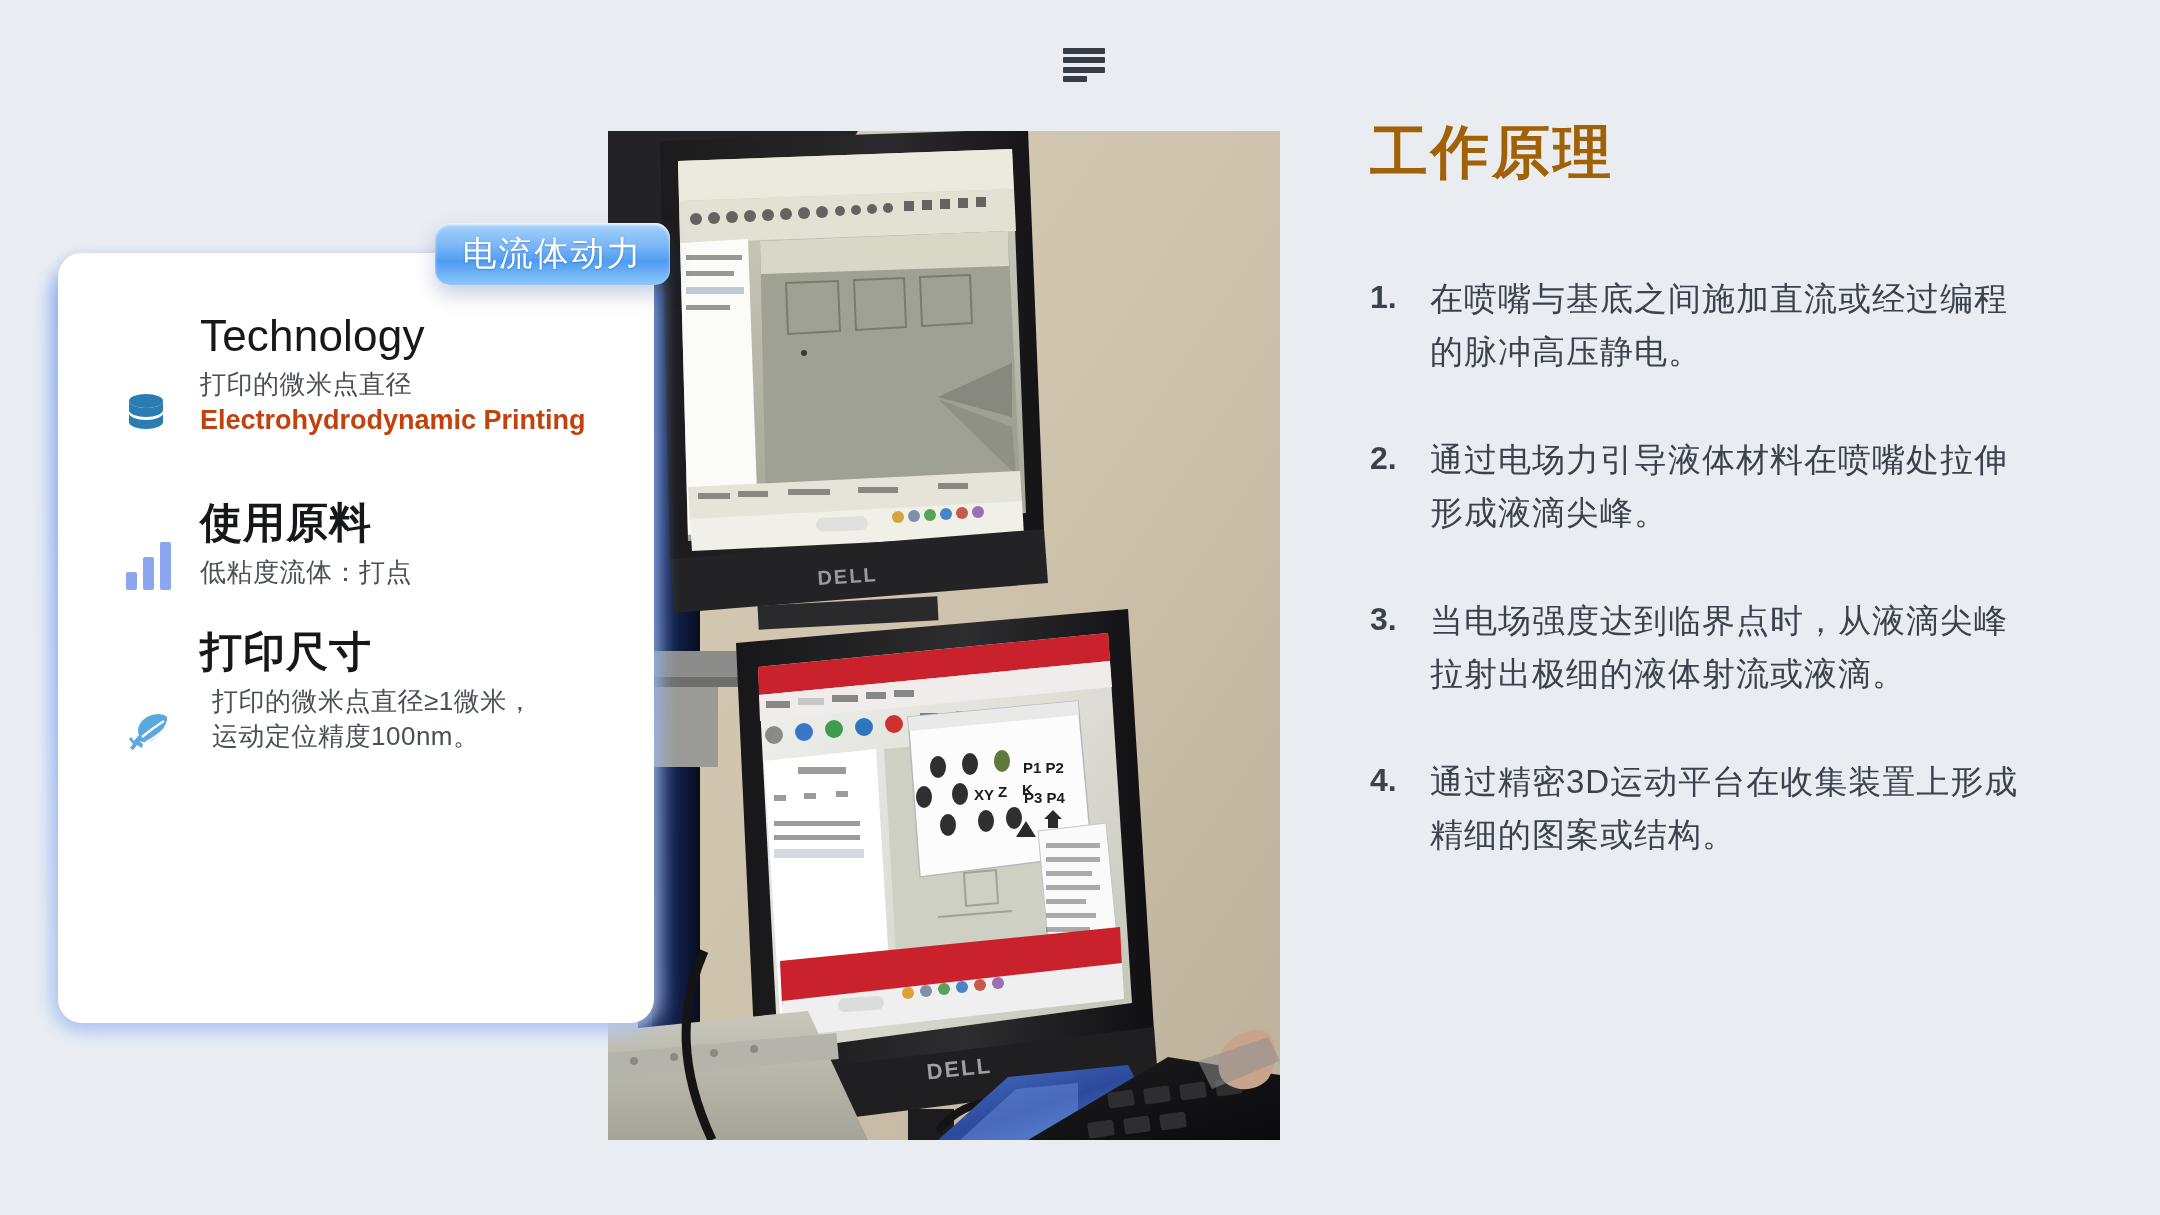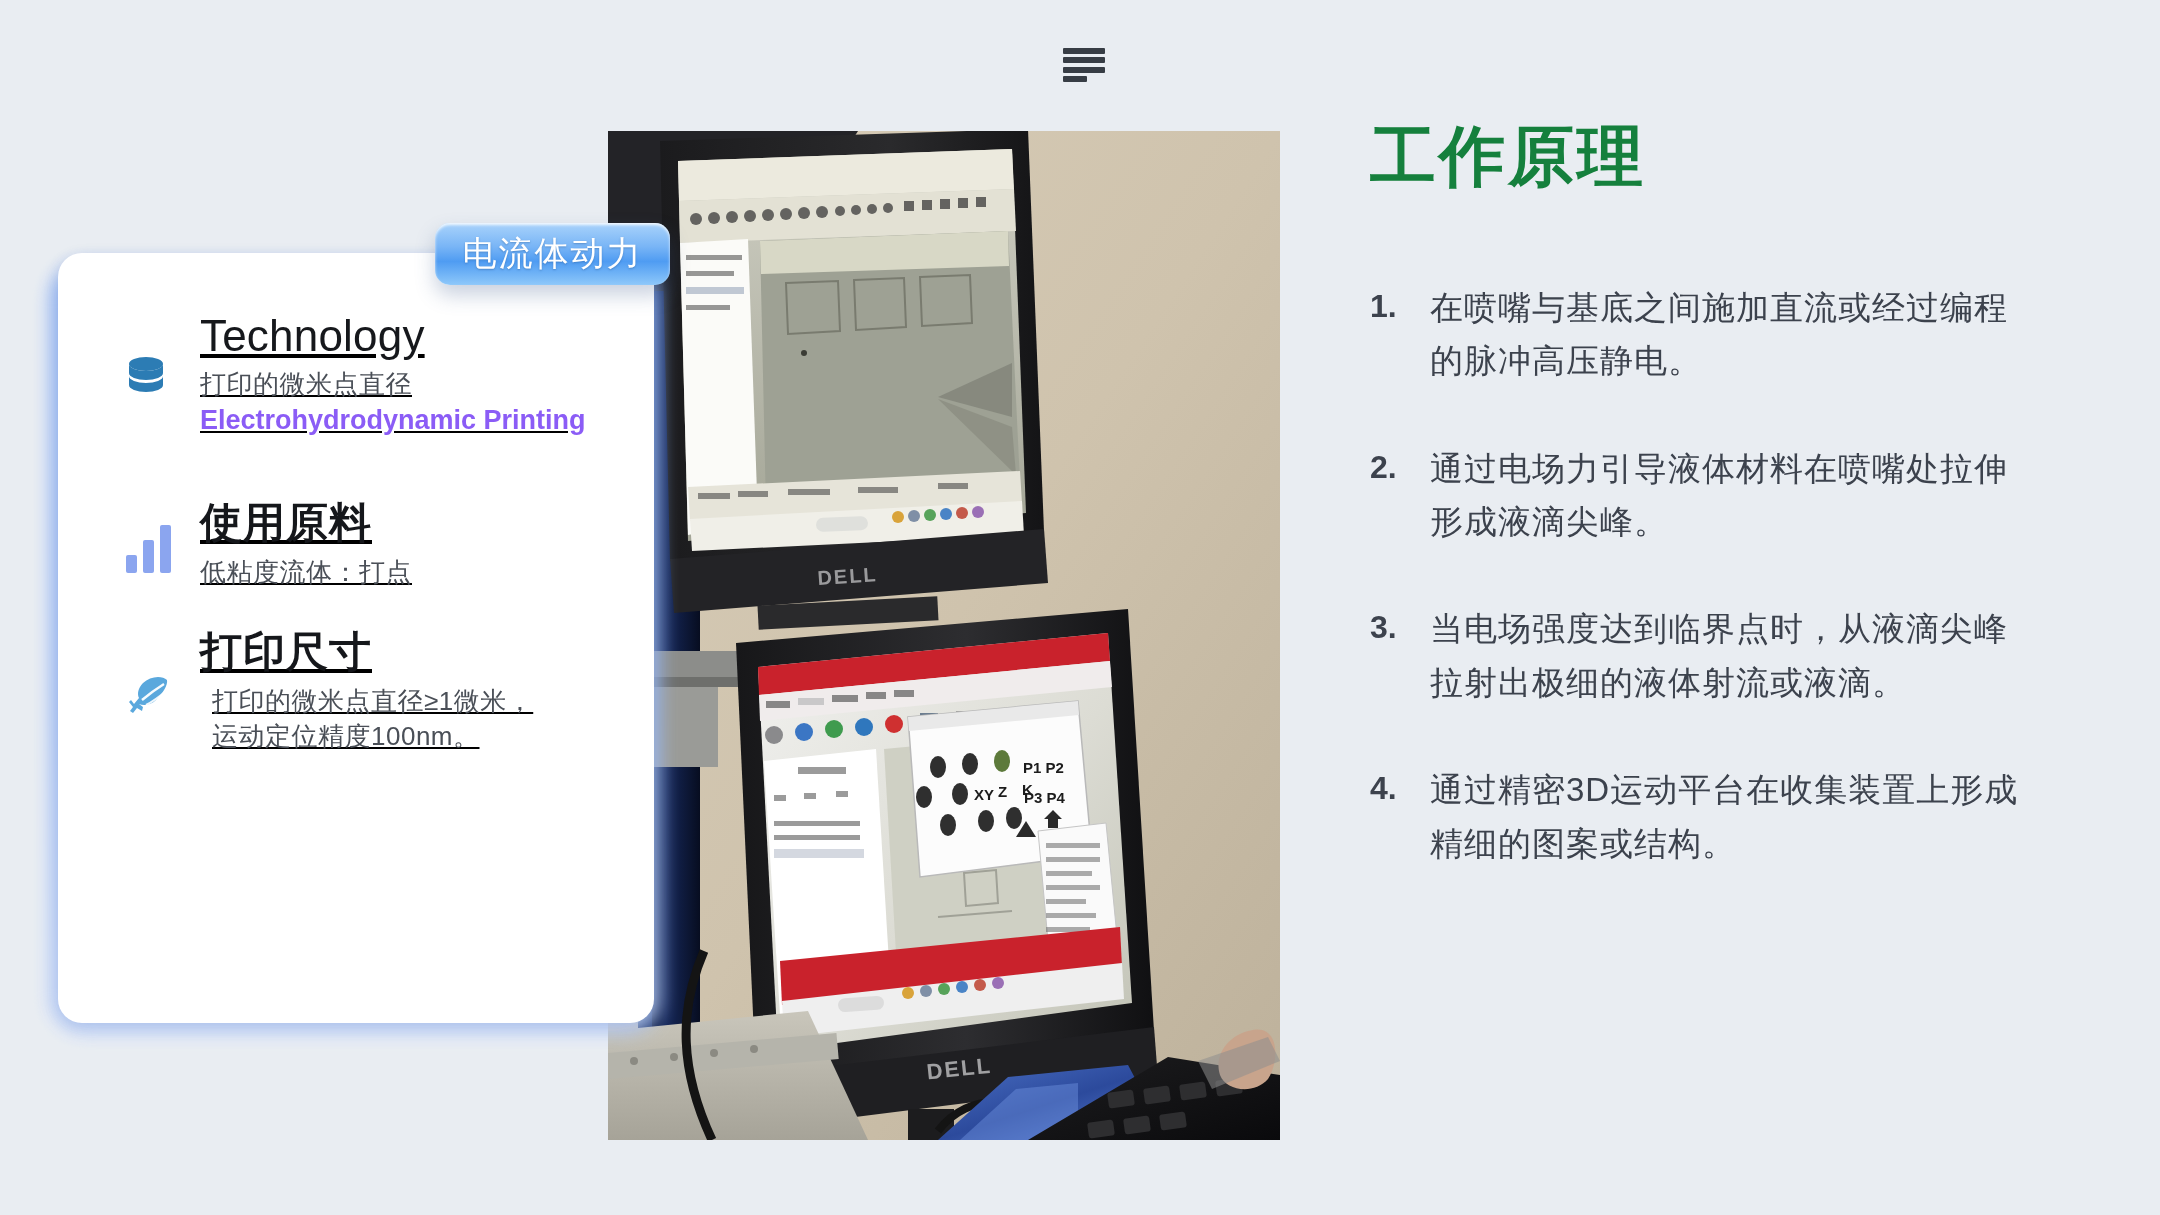--- a/index.html
+++ b/index.html
@@ -42,37 +42,37 @@
     filter:blur(9px);
     opacity:.95;
   }
   .card{
     position:absolute;left:18px;top:0px;width:596px;height:770px;
     background:#ffffff;border-radius:24px;
     box-shadow:0 4px 16px rgba(40,60,110,.10);
   }
   .card-inner{padding:60px 0 0 0;}
 
-  .feature{display:flex;align-items:center;padding-left:68px;text-decoration:underline;}
+  .feature{display:flex;align-items:flex-end;padding-left:68px;}
   .f-icon{width:74px;flex:0 0 74px;padding-top:6px;}
   .f-body{flex:1 1 auto;}
 
   .f-title-en{
     font-size:44px;line-height:1.05;color:#16181c;font-weight:400;
     letter-spacing:.2px;margin:0 0 8px 0;
   }
   .f-title-cn{
     font-size:42px;line-height:1.05;color:#15171b;font-weight:700;
     margin:0 0 10px 0;letter-spacing:1px;
   }
   .f-sub{
     font-size:26px;line-height:1.35;color:#4a4f57;font-weight:400;margin:0;
     letter-spacing:.5px;
   }
-  .f-sub.navy{color:#8b5cf6;font-weight:700;font-size:27px;letter-spacing:0;}
+  .f-sub.navy{color:#c2410c;font-weight:700;font-size:27px;letter-spacing:0;}
   .f-sub.indent{padding-left:12px;}
 
   .gap-a{height:62px;}
   .gap-b{height:40px;}
 
   
   .ico-db{width:40px;height:42px;}
   .ico-bars{display:flex;align-items:flex-end;gap:6px;height:50px;}
   .ico-bars span{width:11px;border-radius:2px;background:#8ba5ef;display:block;}
   .ico-feather{width:44px;height:40px;}
@@ -89,21 +89,21 @@
     color:#ffffff;font-size:34px;letter-spacing:2px;font-weight:400;
     text-shadow:0 1px 2px rgba(40,90,150,.45);
     font-family:"DejaVu Sans","Liberation Sans",sans-serif;
   }
 
   
   .right{
     position:absolute;left:1370px;top:120px;width:660px;
   }
   .r-title{
-    font-size:66px;font-weight:700;color:#15803d;letter-spacing:3px;
+    font-size:58px;font-weight:700;color:#a16207;letter-spacing:3px;
     margin:0 0 88px 0;line-height:1.1;
   }
   .r-list{list-style:none;margin:0;padding:0;}
   .r-item{display:flex;margin-bottom:54px;}
   .r-num{
     flex:0 0 60px;font-size:32px;font-weight:700;color:#3c424d;
     line-height:1.62;letter-spacing:0;
   }
   .r-text{
     flex:1 1 auto;font-size:33px;font-weight:400;color:#3c424d;

